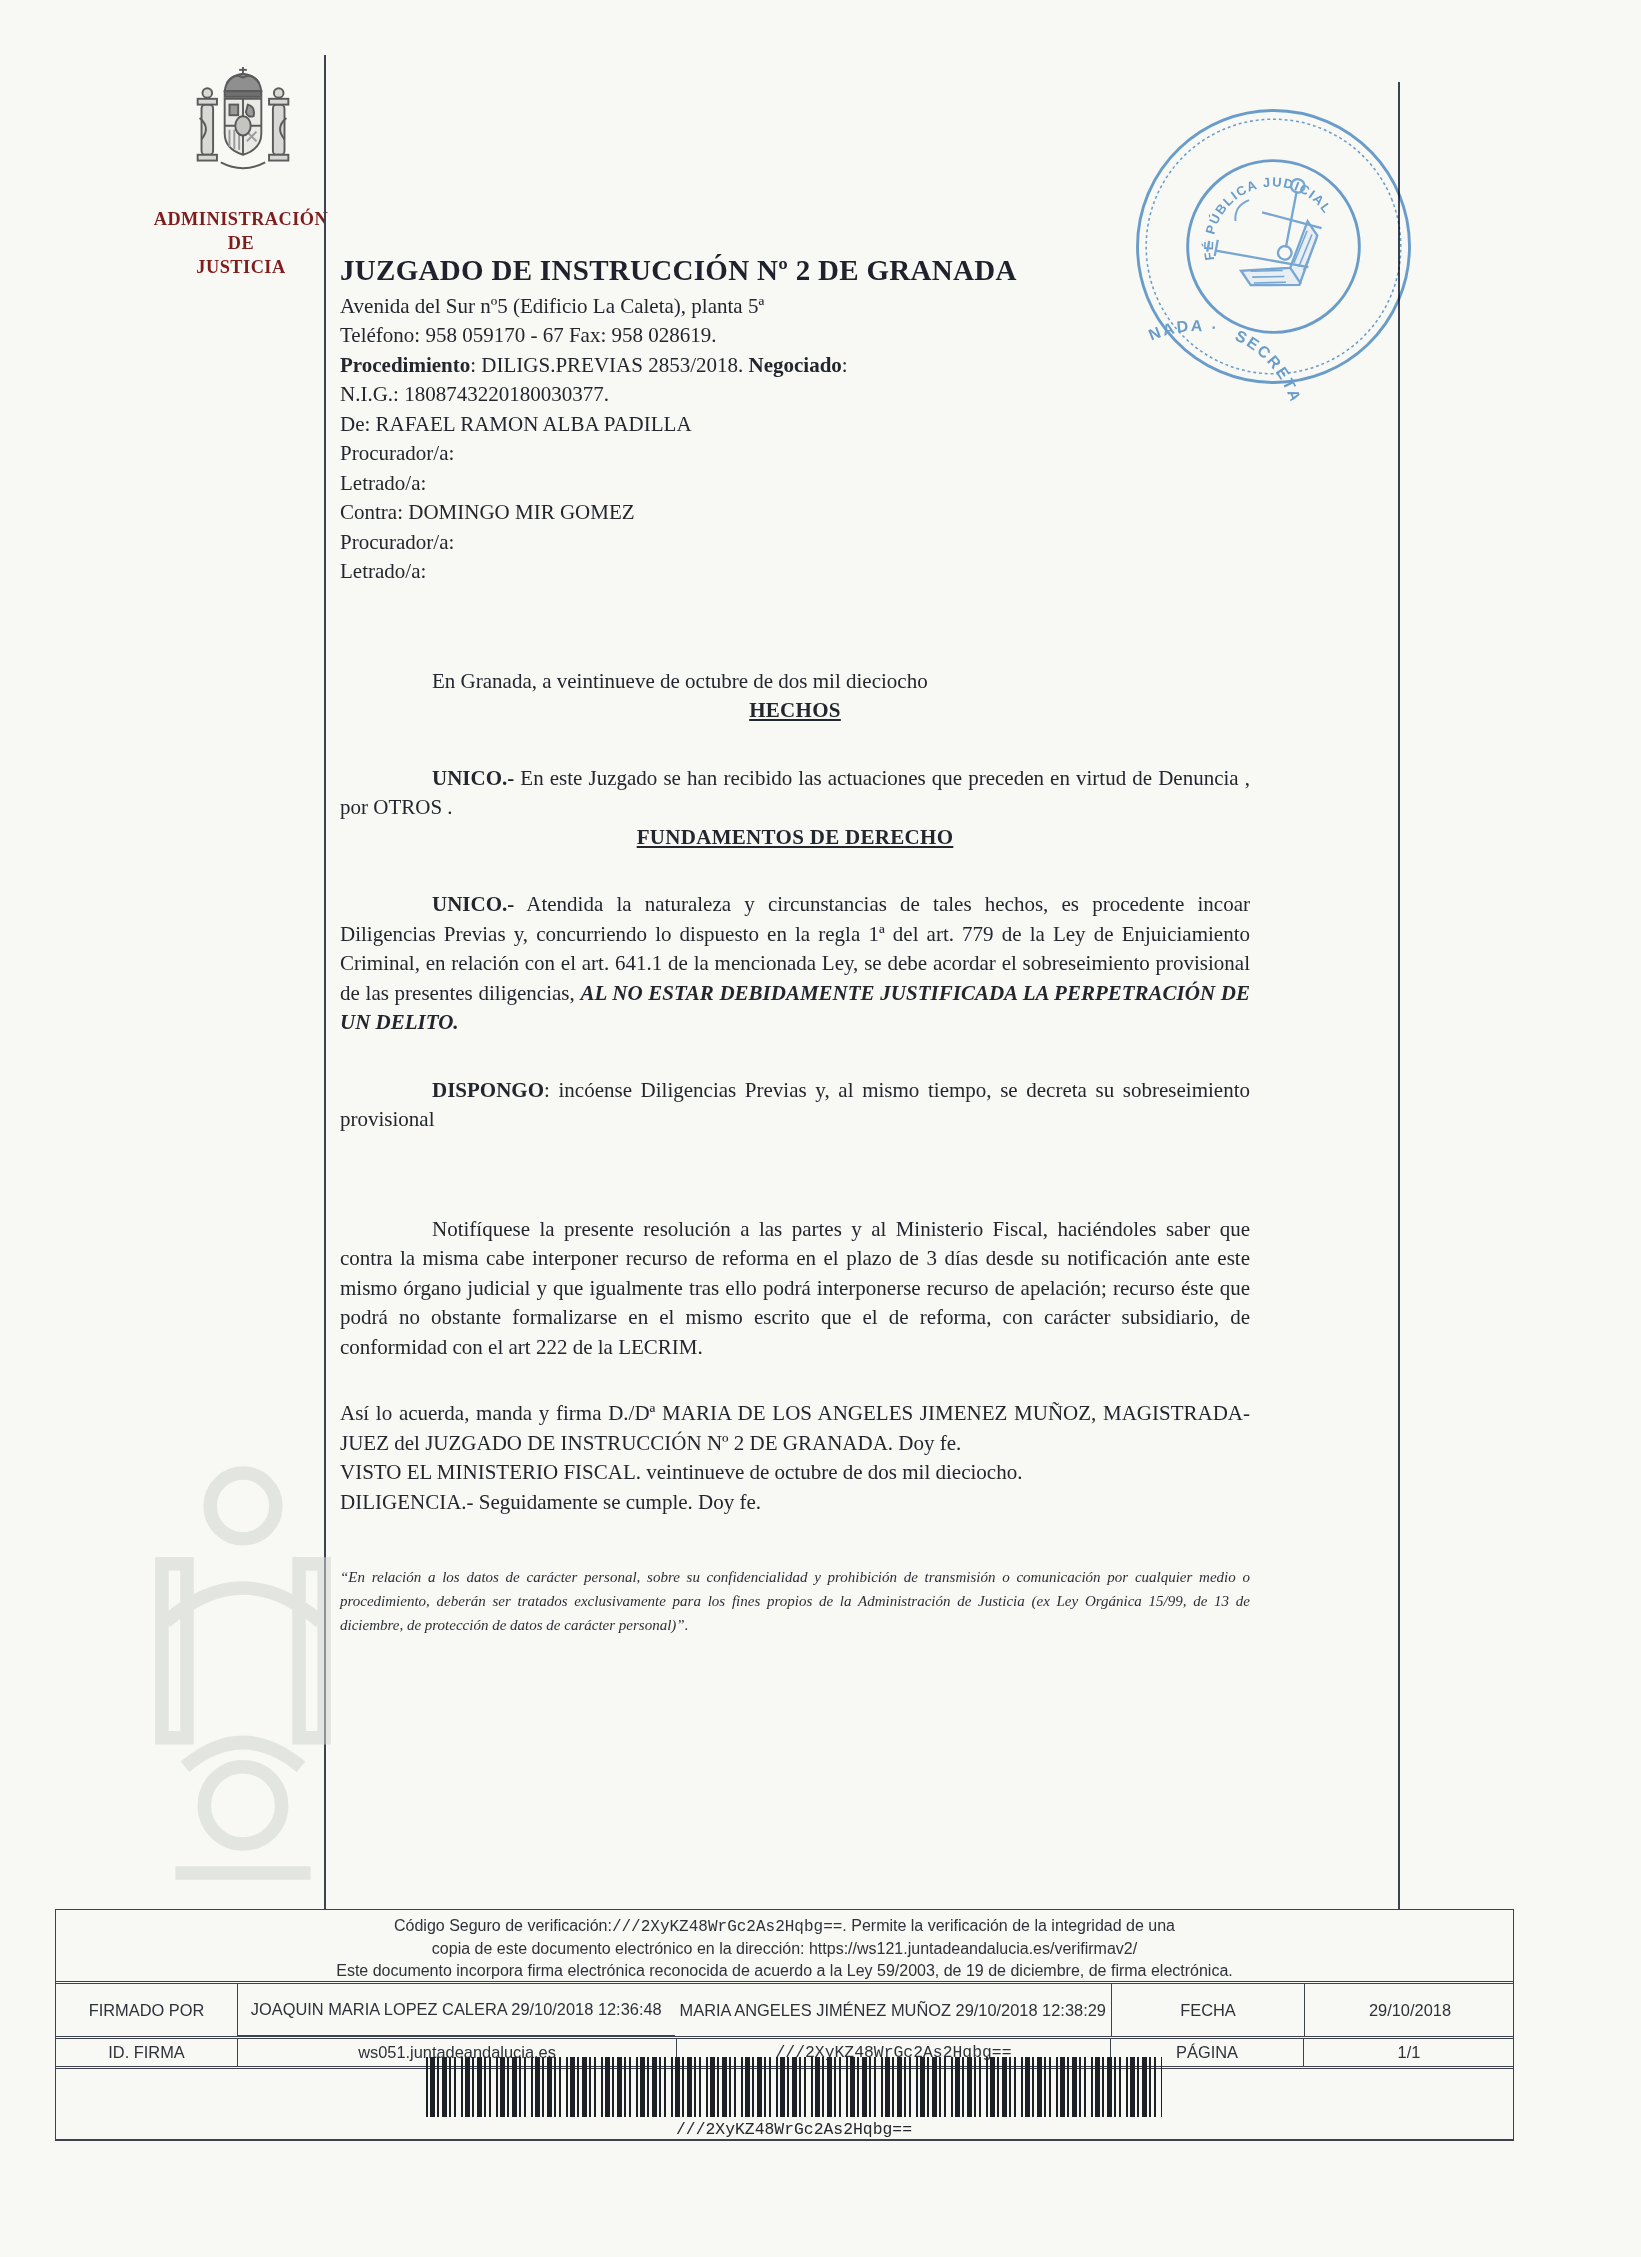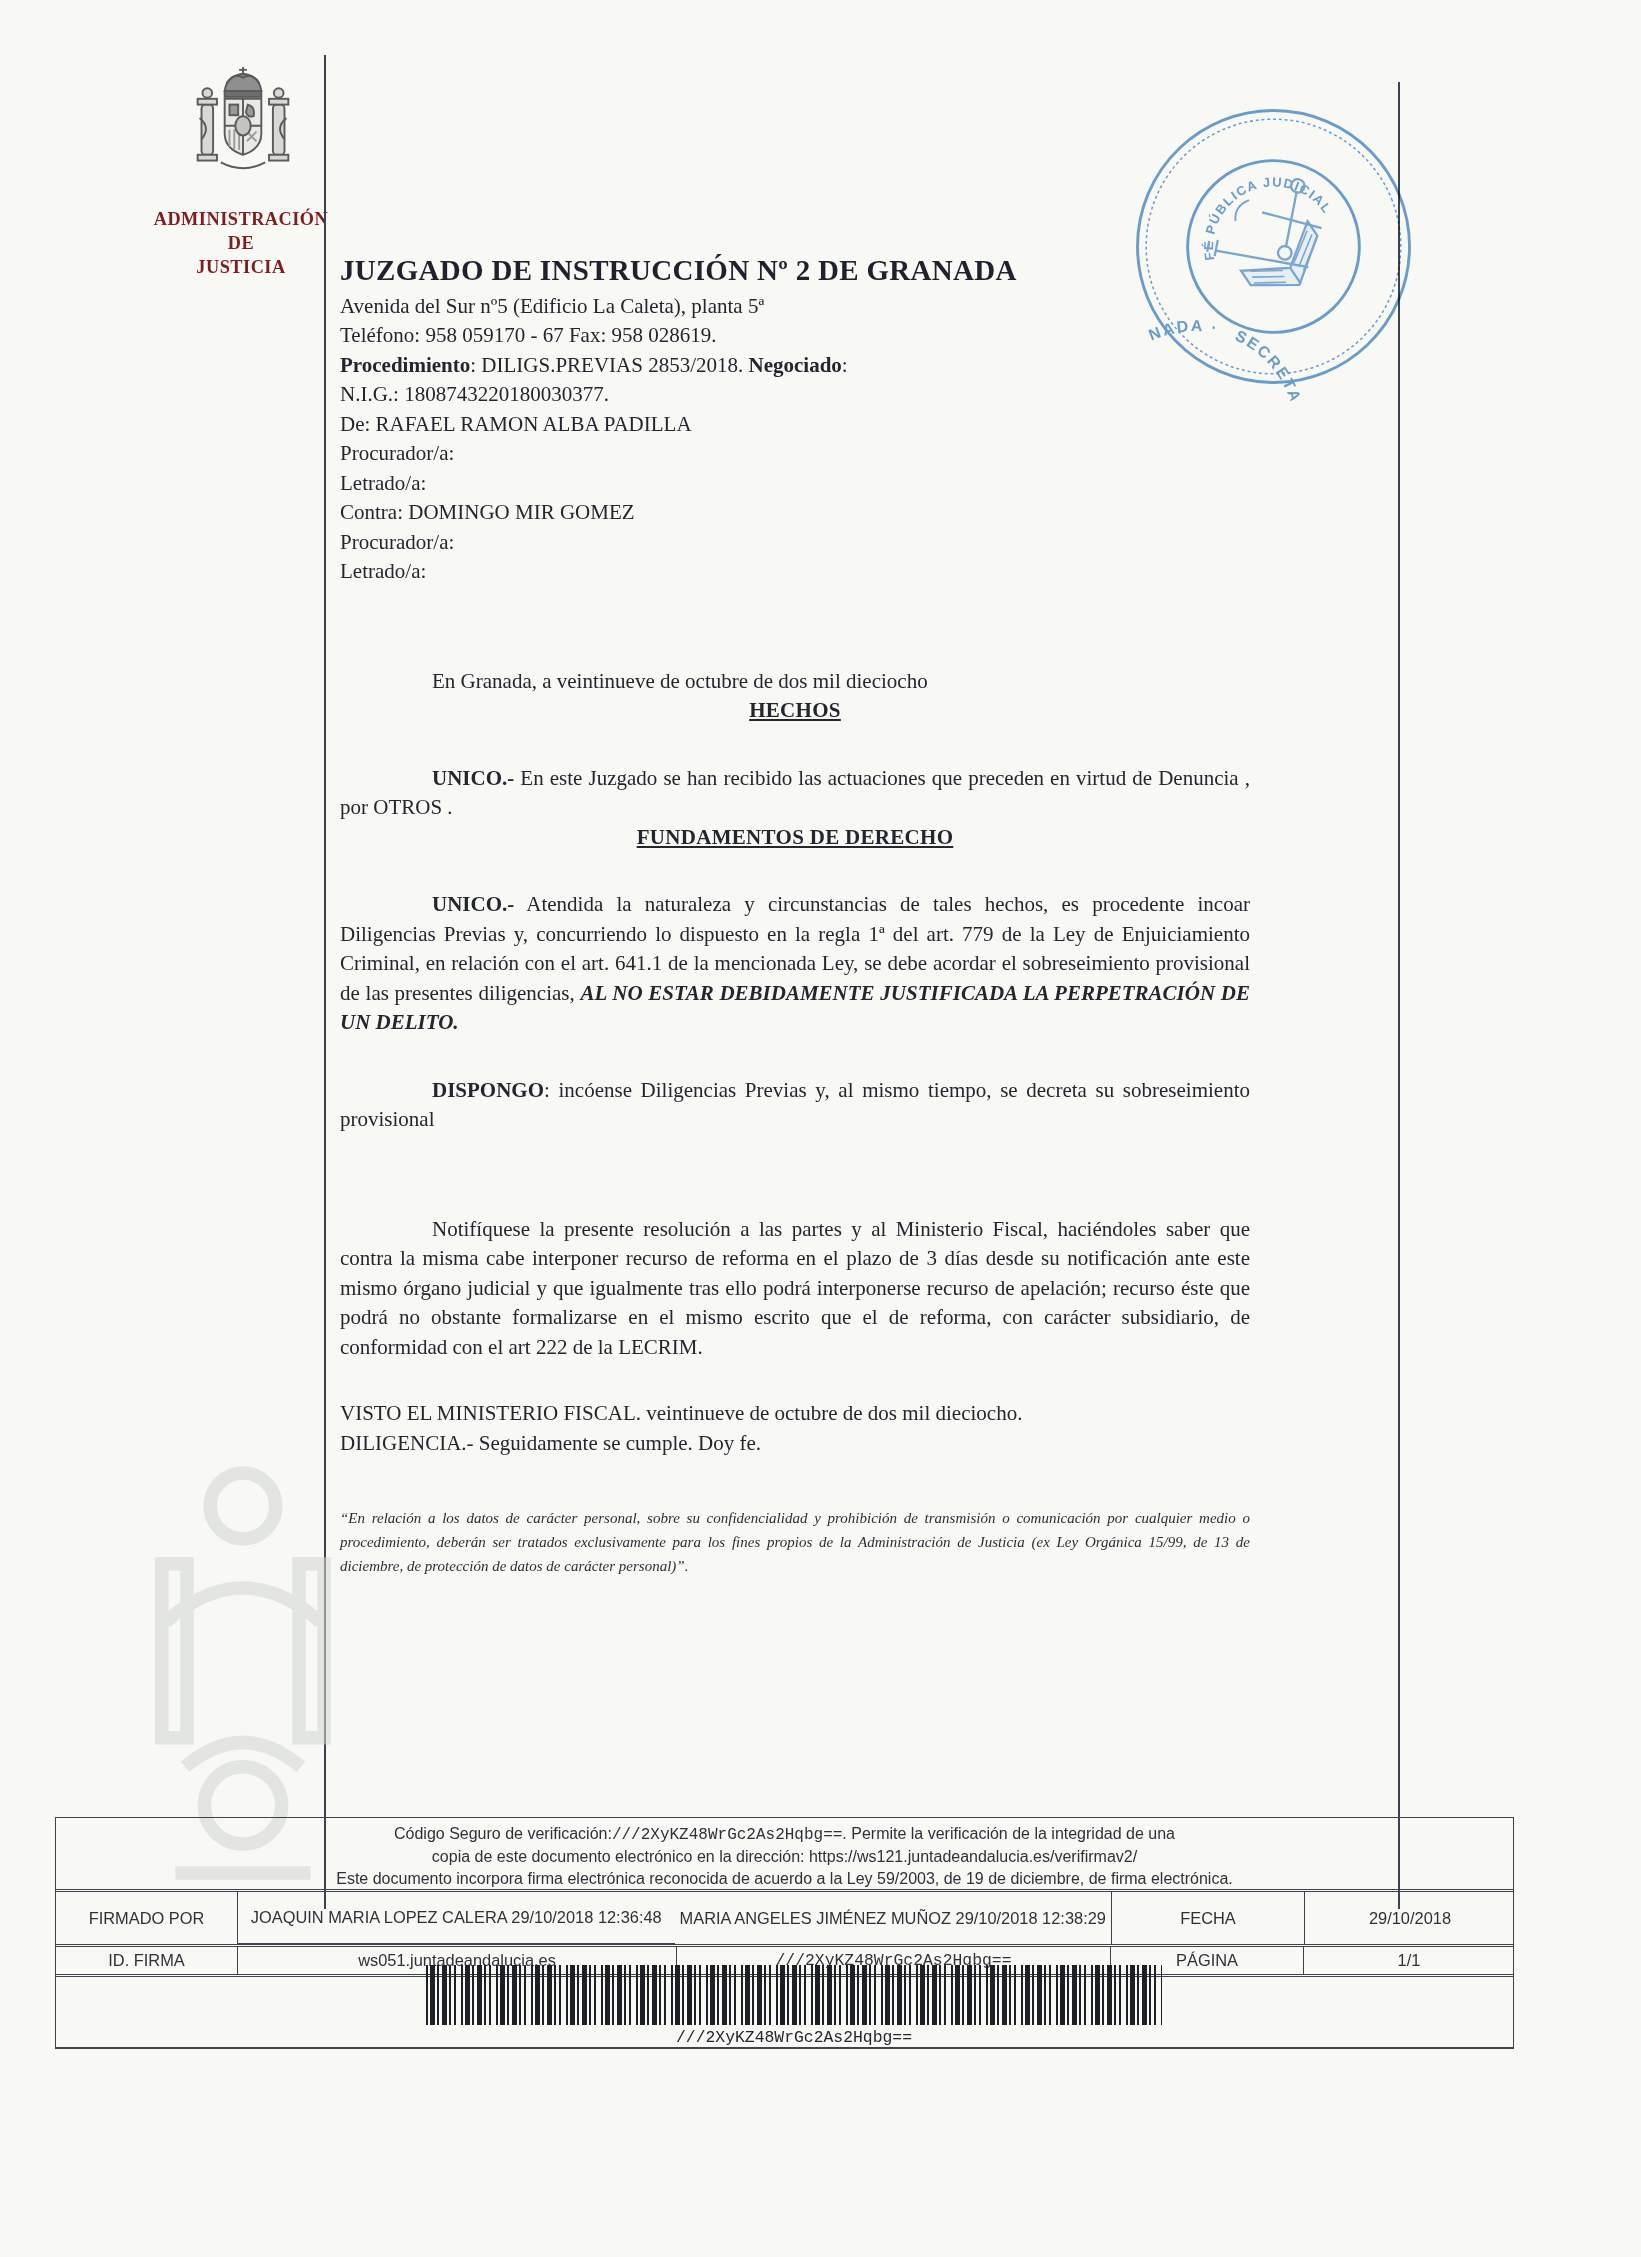--- a/index.html
+++ b/index.html
@@ -40,21 +40,21 @@
   .ind{text-indent:92px;margin-top:38px;}
   .boldlead{font-weight:bold;}
   .bolditalic{font-weight:bold;font-style:italic;}  .gap44{height:42px;}  .gap38{height:37px;}  .gap50{height:48px;}
   .privacy{
     font-size:15px;line-height:24px;font-style:italic;text-align:justify;
     color:#2c2e36;margin:0;
   }
 
   
   .footer-box{
-    position:absolute;left:55px;top:1817px;width:1459px;height:232px;
+    position:absolute;left:55px;top:1909px;width:1459px;height:232px;
     border:1.9px solid #3d424c;border-bottom-width:2.9px;box-sizing:border-box;
     font-family:"Liberation Sans",sans-serif;color:#2e3138;
   }
   .csv{position:absolute;left:0;top:4.8px;width:100%;text-align:center;
     font-size:16px;line-height:22px;}
   .mono{font-family:"Liberation Mono","DejaVu Sans Mono",monospace;}
   .ftable{position:absolute;left:0;top:71px;width:100%;box-sizing:border-box;}
   .frow1{display:grid;grid-template-columns:182px 874px 193px 210px;
     border-top:3.9px double #3d424c;border-bottom:3.9px double #3d424c;height:52px;}
   .frow2{display:grid;grid-template-columns:182px 439px 434px 193px 210px;
@@ -196,20 +196,21 @@
   <p class="heading">FUNDAMENTOS DE DERECHO</p>
   <p class="par ind"><span class="boldlead">UNICO.-</span><span> Atendida la naturaleza y circunstancias de tales hechos, es procedente incoar Diligencias Previas y, concurriendo lo dispuesto en la regla 1ª del art. 779 de la Ley de Enjuiciamiento Criminal, en relación con el art. 641.1 de la mencionada Ley, se debe acordar el sobreseimiento provisional de las presentes diligencias, </span><span class="bolditalic">AL NO ESTAR DEBIDAMENTE JUSTIFICADA LA PERPETRACIÓN DE UN DELITO.</span></p>
   <p class="par ind"><span class="boldlead">DISPONGO</span><span>: incóense Diligencias Previas y, al mismo tiempo, se decreta su sobreseimiento provisional</span></p>
 
   <div class="gap44"></div>
 
   <p class="par ind">Notifíquese la presente resolución a las partes y al Ministerio Fiscal, haciéndoles saber que contra la misma cabe interponer recurso de reforma en el plazo de 3 días desde su notificación ante este mismo órgano judicial y que igualmente tras ello podrá interponerse recurso de apelación; recurso éste que podrá no obstante formalizarse en el mismo escrito que el de reforma, con carácter subsidiario, de conformidad con el art 222 de la LECRIM.</p>
 
   <div class="gap38"></div>
 
+  <p class="par">Así lo acuerda, manda y firma D./Dª MARIA DE LOS ANGELES JIMENEZ MUÑOZ, MAGISTRADA-JUEZ del JUZGADO DE INSTRUCCIÓN Nº 2 DE GRANADA. Doy fe.</p>
   <p class="par">VISTO EL MINISTERIO FISCAL. veintinueve de octubre de dos mil dieciocho.</p>
   <p class="par">DILIGENCIA.- Seguidamente se cumple. Doy fe.</p>
 
   <div class="gap50"></div>
 
   <p class="privacy">“En relación a los datos de carácter personal, sobre su confidencialidad y prohibición de transmisión o comunicación por cualquier medio o procedimiento, deberán ser tratados exclusivamente para los fines propios de la Administración de Justicia (ex Ley Orgánica 15/99, de 13 de diciembre, de protección de datos de carácter personal)”.</p>
 </div>
 
 <div class="footer-box">
   <div class="csv">

